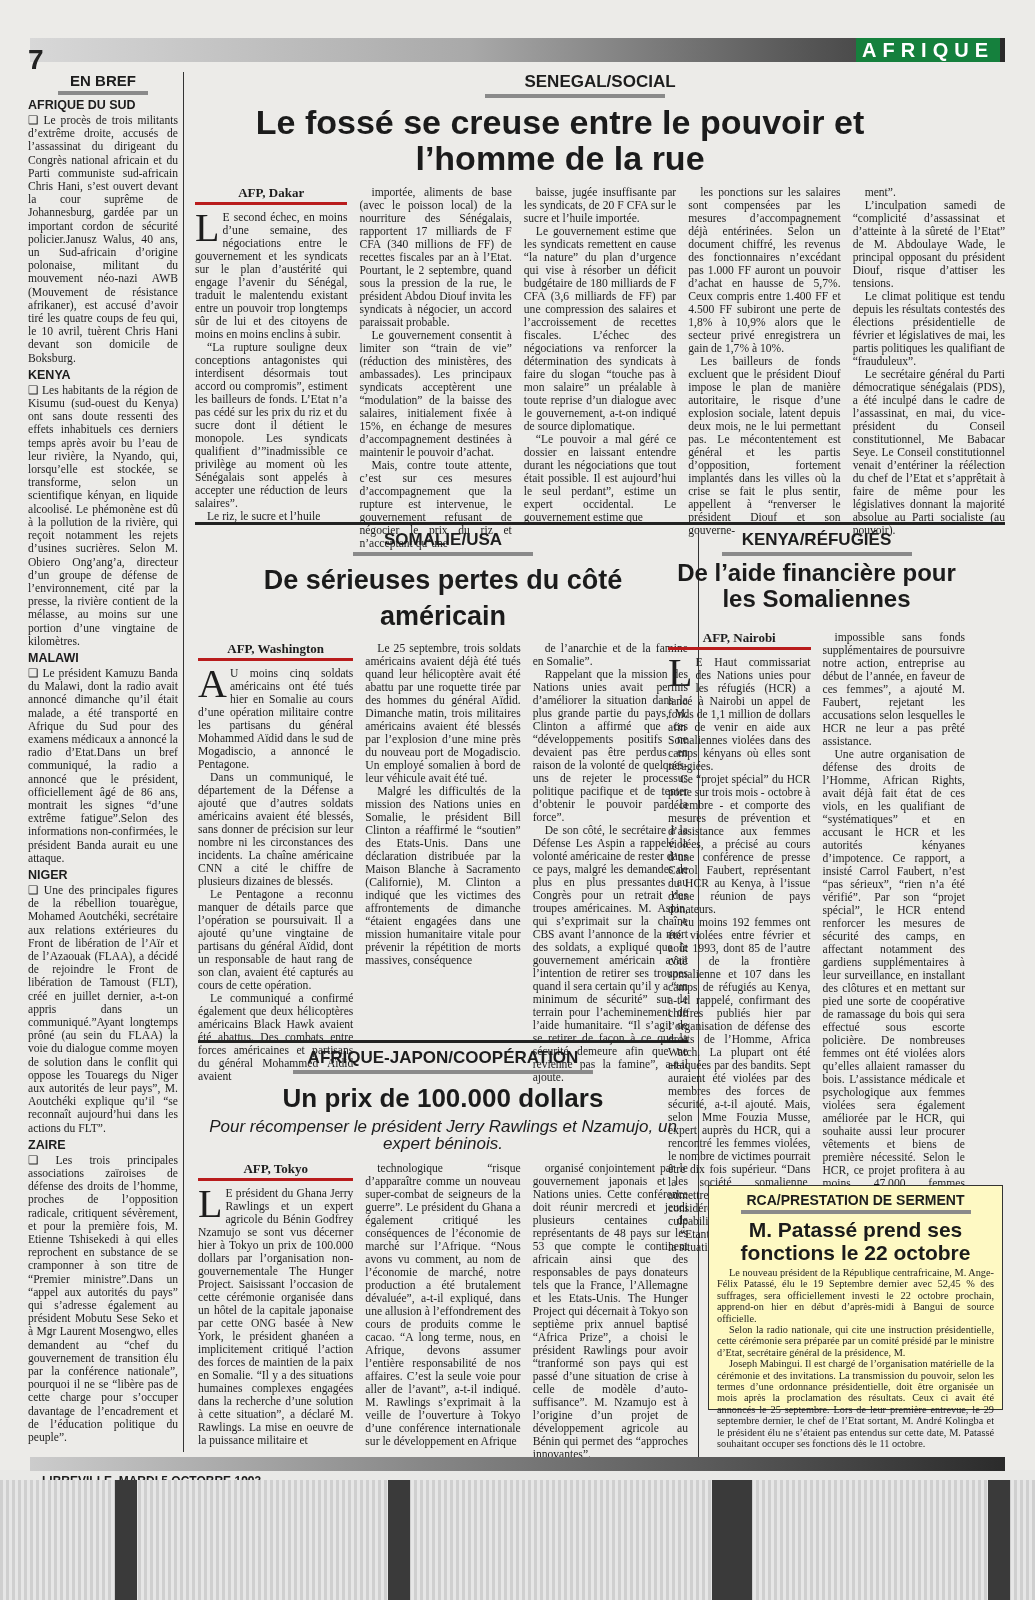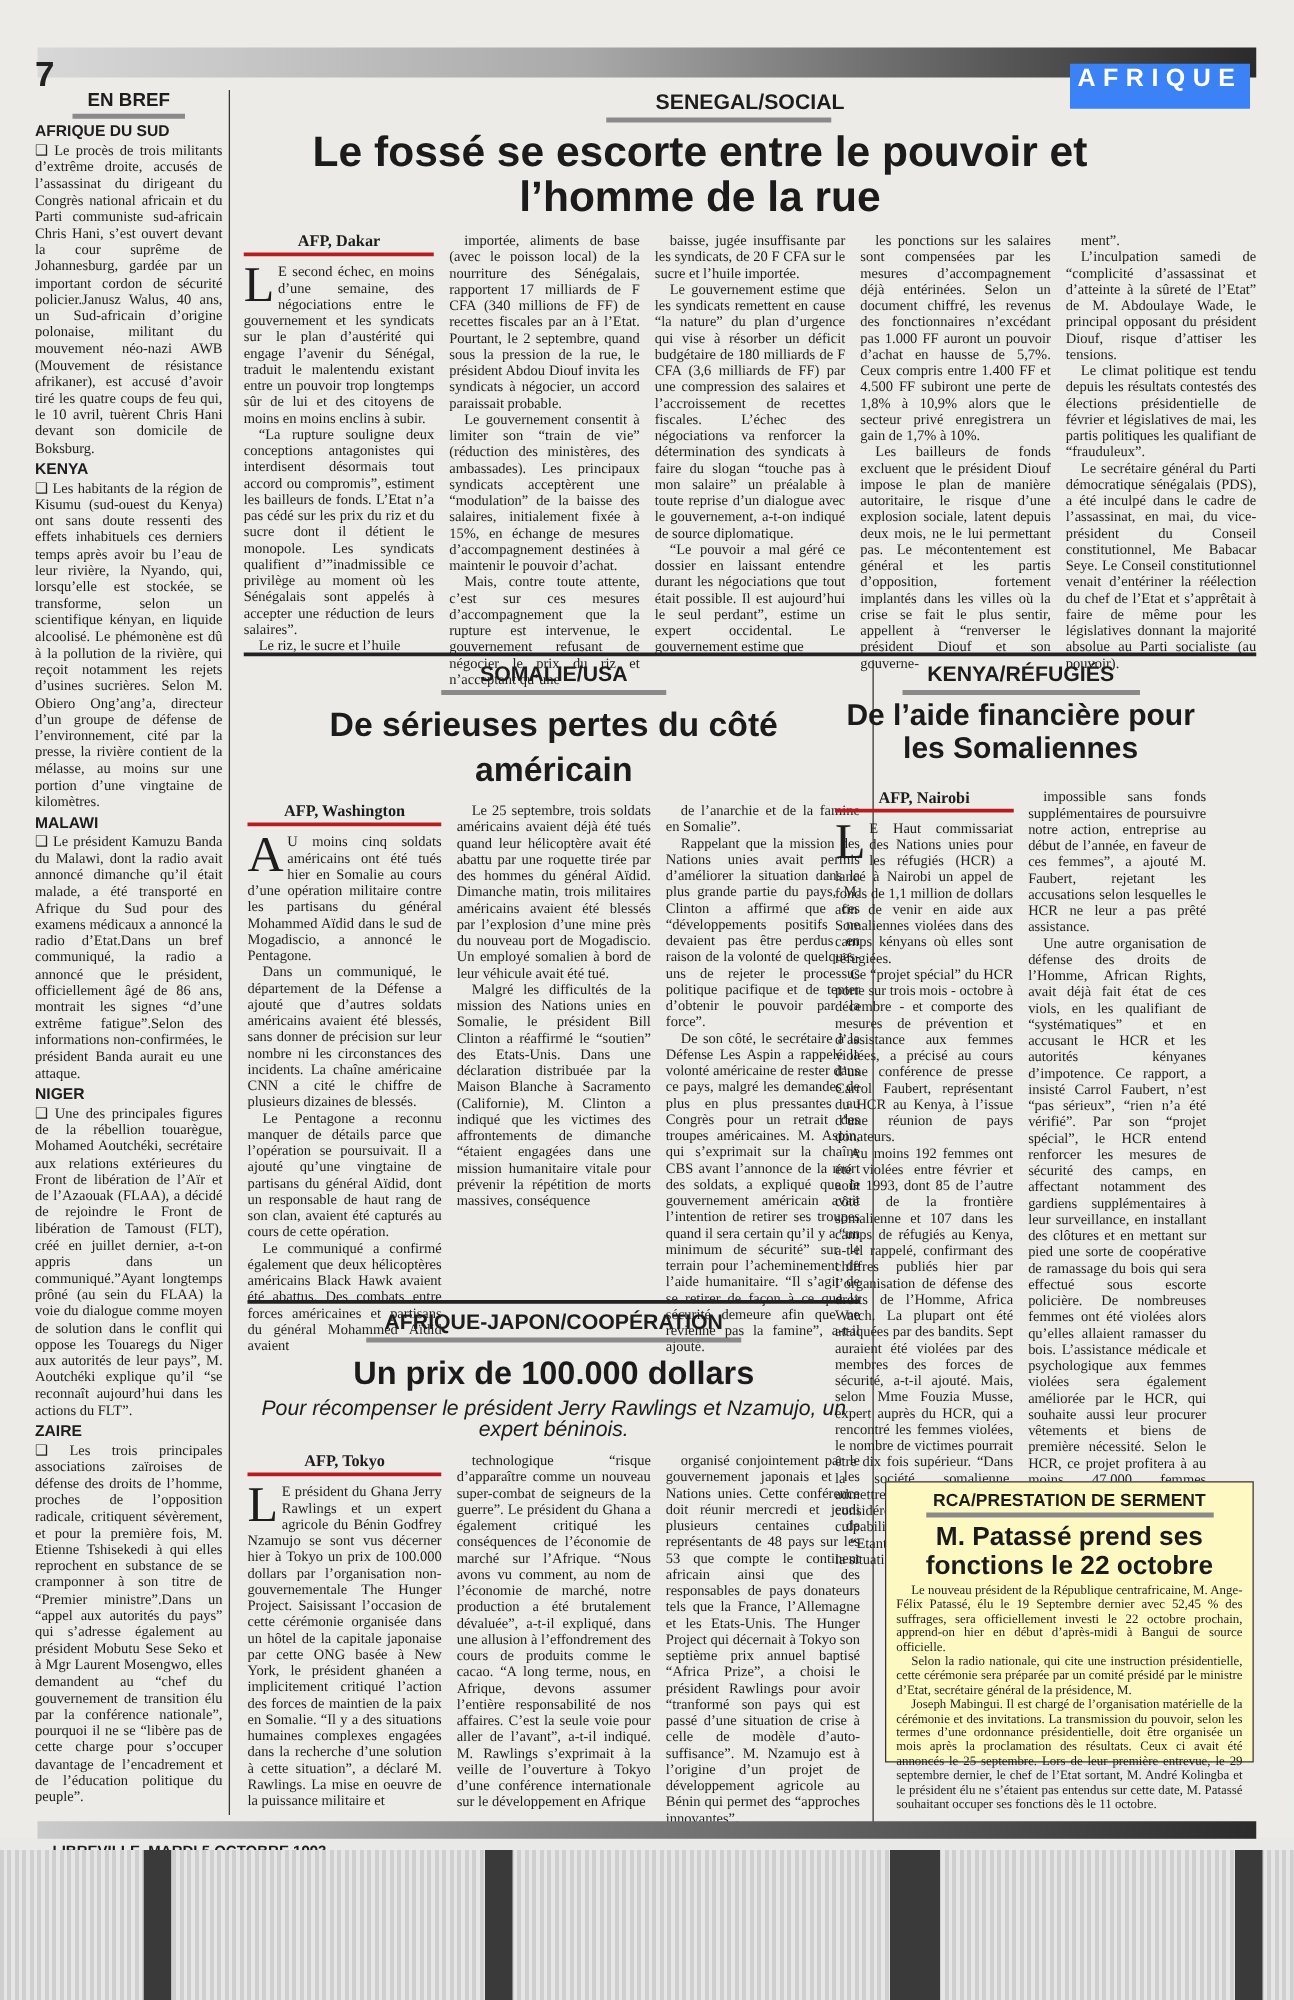--- a/index.html
+++ b/index.html
@@ -1,20 +1,20 @@
 <!DOCTYPE html>
 <html><head>
 <meta charset="utf-8">
 <style>
 *{box-sizing:border-box;margin:0;padding:0}
 body{width:1035px;height:1600px;background:#e9e9e7;font-family:"Liberation Serif",serif;color:#1d1d1d;position:relative;overflow:hidden}
 .page{position:absolute;left:0;top:0;width:1035px;height:1470px;background:#ecebe8}
 .band{position:absolute;left:30px;top:38px;width:975px;height:24px;background:linear-gradient(90deg,#d8d8d8 0%,#a9a9a9 45%,#555 80%,#2a2a2a 100%)}
 .pagenum{position:absolute;left:28px;top:44px;font:bold 28px "Liberation Sans",sans-serif;color:#222}
-.section{position:absolute;right:35px;top:51px;height:36px;background:#3b82f6;color:#fff;font:bold 20px "Liberation Sans",sans-serif;letter-spacing:6px;padding:0 6px;line-height:24px}
+.section{position:absolute;right:35px;top:38px;height:24px;background:#15803d;color:#fff;font:bold 20px "Liberation Sans",sans-serif;letter-spacing:6px;padding:0 6px;line-height:24px}
 .kicker{font:bold 17px "Liberation Sans",sans-serif;text-align:center;color:#1d1d1d}
 .kbar{height:4px;background:#8a8a8a;margin:2px auto 0}
 .hl{font:bold 34px "Liberation Sans",sans-serif;text-align:center;line-height:36px;color:#1b1b1b}
 .cols{display:flex;gap:12px}
 .col{flex:1;font-size:11.6px;line-height:13px;text-align:justify}
 .col p{text-indent:12px}
 .col p.first{text-indent:0}
 .drop{float:left;font-size:40px;line-height:32px;margin:1px 3px 0 0}
 .dateline{font-weight:bold;font-size:13px;text-align:center;border-bottom:3px solid #b91c1c;padding-bottom:3px;margin-bottom:6px}
 .vrule{position:absolute;width:1px;background:#333}
@@ -51,21 +51,21 @@
         <p>❑ Une des principales figures de la rébellion touarègue, Mohamed Aoutchéki, secrétaire aux relations extérieures du Front de libération de l’Aïr et de l’Azaouak (FLAA), a décidé de rejoindre le Front de libération de Tamoust (FLT), créé en juillet dernier, a-t-on appris dans un communiqué.”Ayant longtemps prôné (au sein du FLAA) la voie du dialogue comme moyen de solution dans le conflit qui oppose les Touaregs du Niger aux autorités de leur pays”, M. Aoutchéki explique qu’il “se reconnaît aujourd’hui dans les actions du FLT”.</p>
         <h3>ZAIRE</h3>
         <p>❑ Les trois principales associations zaïroises de défense des droits de l’homme, proches de l’opposition radicale, critiquent sévèrement, et pour la première fois, M. Etienne Tshisekedi à qui elles reprochent en substance de se cramponner à son titre de “Premier ministre”.Dans un “appel aux autorités du pays” qui s’adresse également au président Mobutu Sese Seko et à Mgr Laurent Mosengwo, elles demandent au “chef du gouvernement de transition élu par la conférence nationale”, pourquoi il ne se “libère pas de cette charge pour s’occuper davantage de l’encadrement et de l’éducation politique du peuple”.</p>
       </div>
   </div>
   <div class="vrule" style="left:183px;top:72px;height:1380px"></div>
 
   <div style="position:absolute;left:195px;top:72px;width:810px">
     <div class="kicker">SENEGAL/SOCIAL</div>
     <div class="kbar" style="width:180px;margin-left:290px"></div>
-    <div class="hl" style="margin:6px 0 10px;width:620px;margin-left:55px">Le fossé se escorte entre le pouvoir et l’homme de la rue</div>
+    <div class="hl" style="margin:6px 0 10px;width:620px;margin-left:55px">Le fossé se creuse entre le pouvoir et l’homme de la rue</div>
     <div class="cols" id="senegal-cols">
         <div class="col">
           <div class="dateline">AFP, Dakar</div>
           <p class="first"><span class="drop">L</span><span>E second échec, en moins d’une semaine, des négociations entre le gouvernement et les syndicats sur le plan d’austérité qui engage l’avenir du Sénégal, traduit le malentendu existant entre un pouvoir trop longtemps sûr de lui et des citoyens de moins en moins enclins à subir.</span></p>
           <p><span>“La rupture souligne deux conceptions antagonistes qui interdisent désormais tout accord ou compromis”, estiment les bailleurs de fonds. L’Etat n’a pas cédé sur les prix du riz et du sucre dont il détient le monopole. Les syndicats qualifient d’”inadmissible ce privilège au moment où les Sénégalais sont appelés à accepter une réduction de leurs salaires”.</span></p>
           <p><span>Le riz, le sucre et l’huile</span></p>
         </div>
         <div class="col">
           <p><span>importée, aliments de base (avec le poisson local) de la nourriture des Sénégalais, rapportent 17 milliards de F CFA (340 millions de FF) de recettes fiscales par an à l’Etat. Pourtant, le 2 septembre, quand sous la pression de la rue, le président Abdou Diouf invita les syndicats à négocier, un accord paraissait probable.</span></p>
           <p><span>Le gouvernement consentit à limiter son “train de vie” (réduction des ministères, des ambassades). Les principaux syndicats acceptèrent une “modulation” de la baisse des salaires, initialement fixée à 15%, en échange de mesures d’accompagnement destinées à maintenir le pouvoir d’achat.</span></p>

